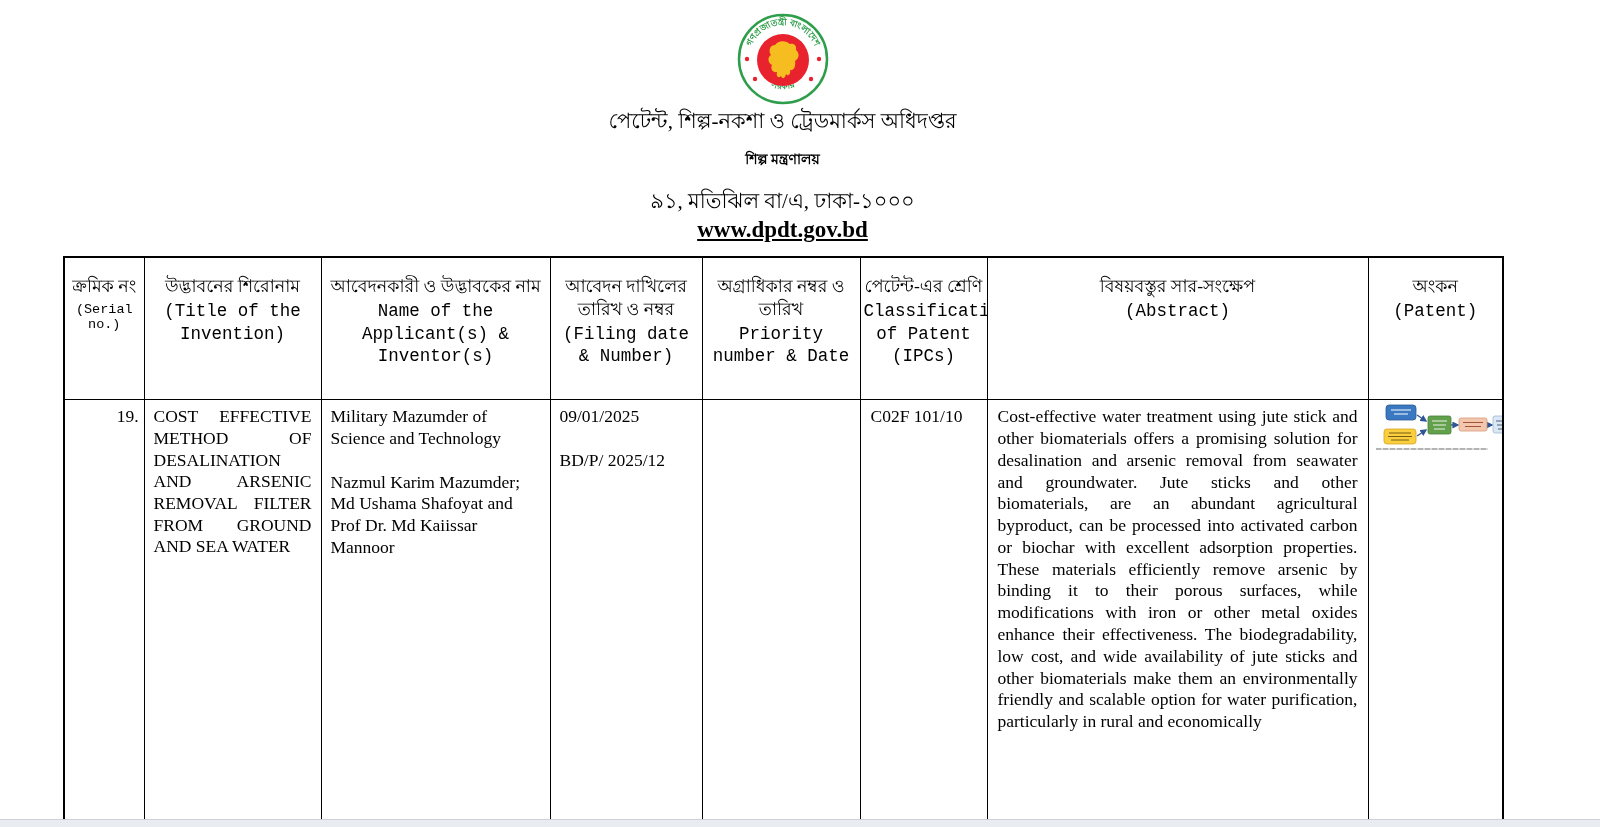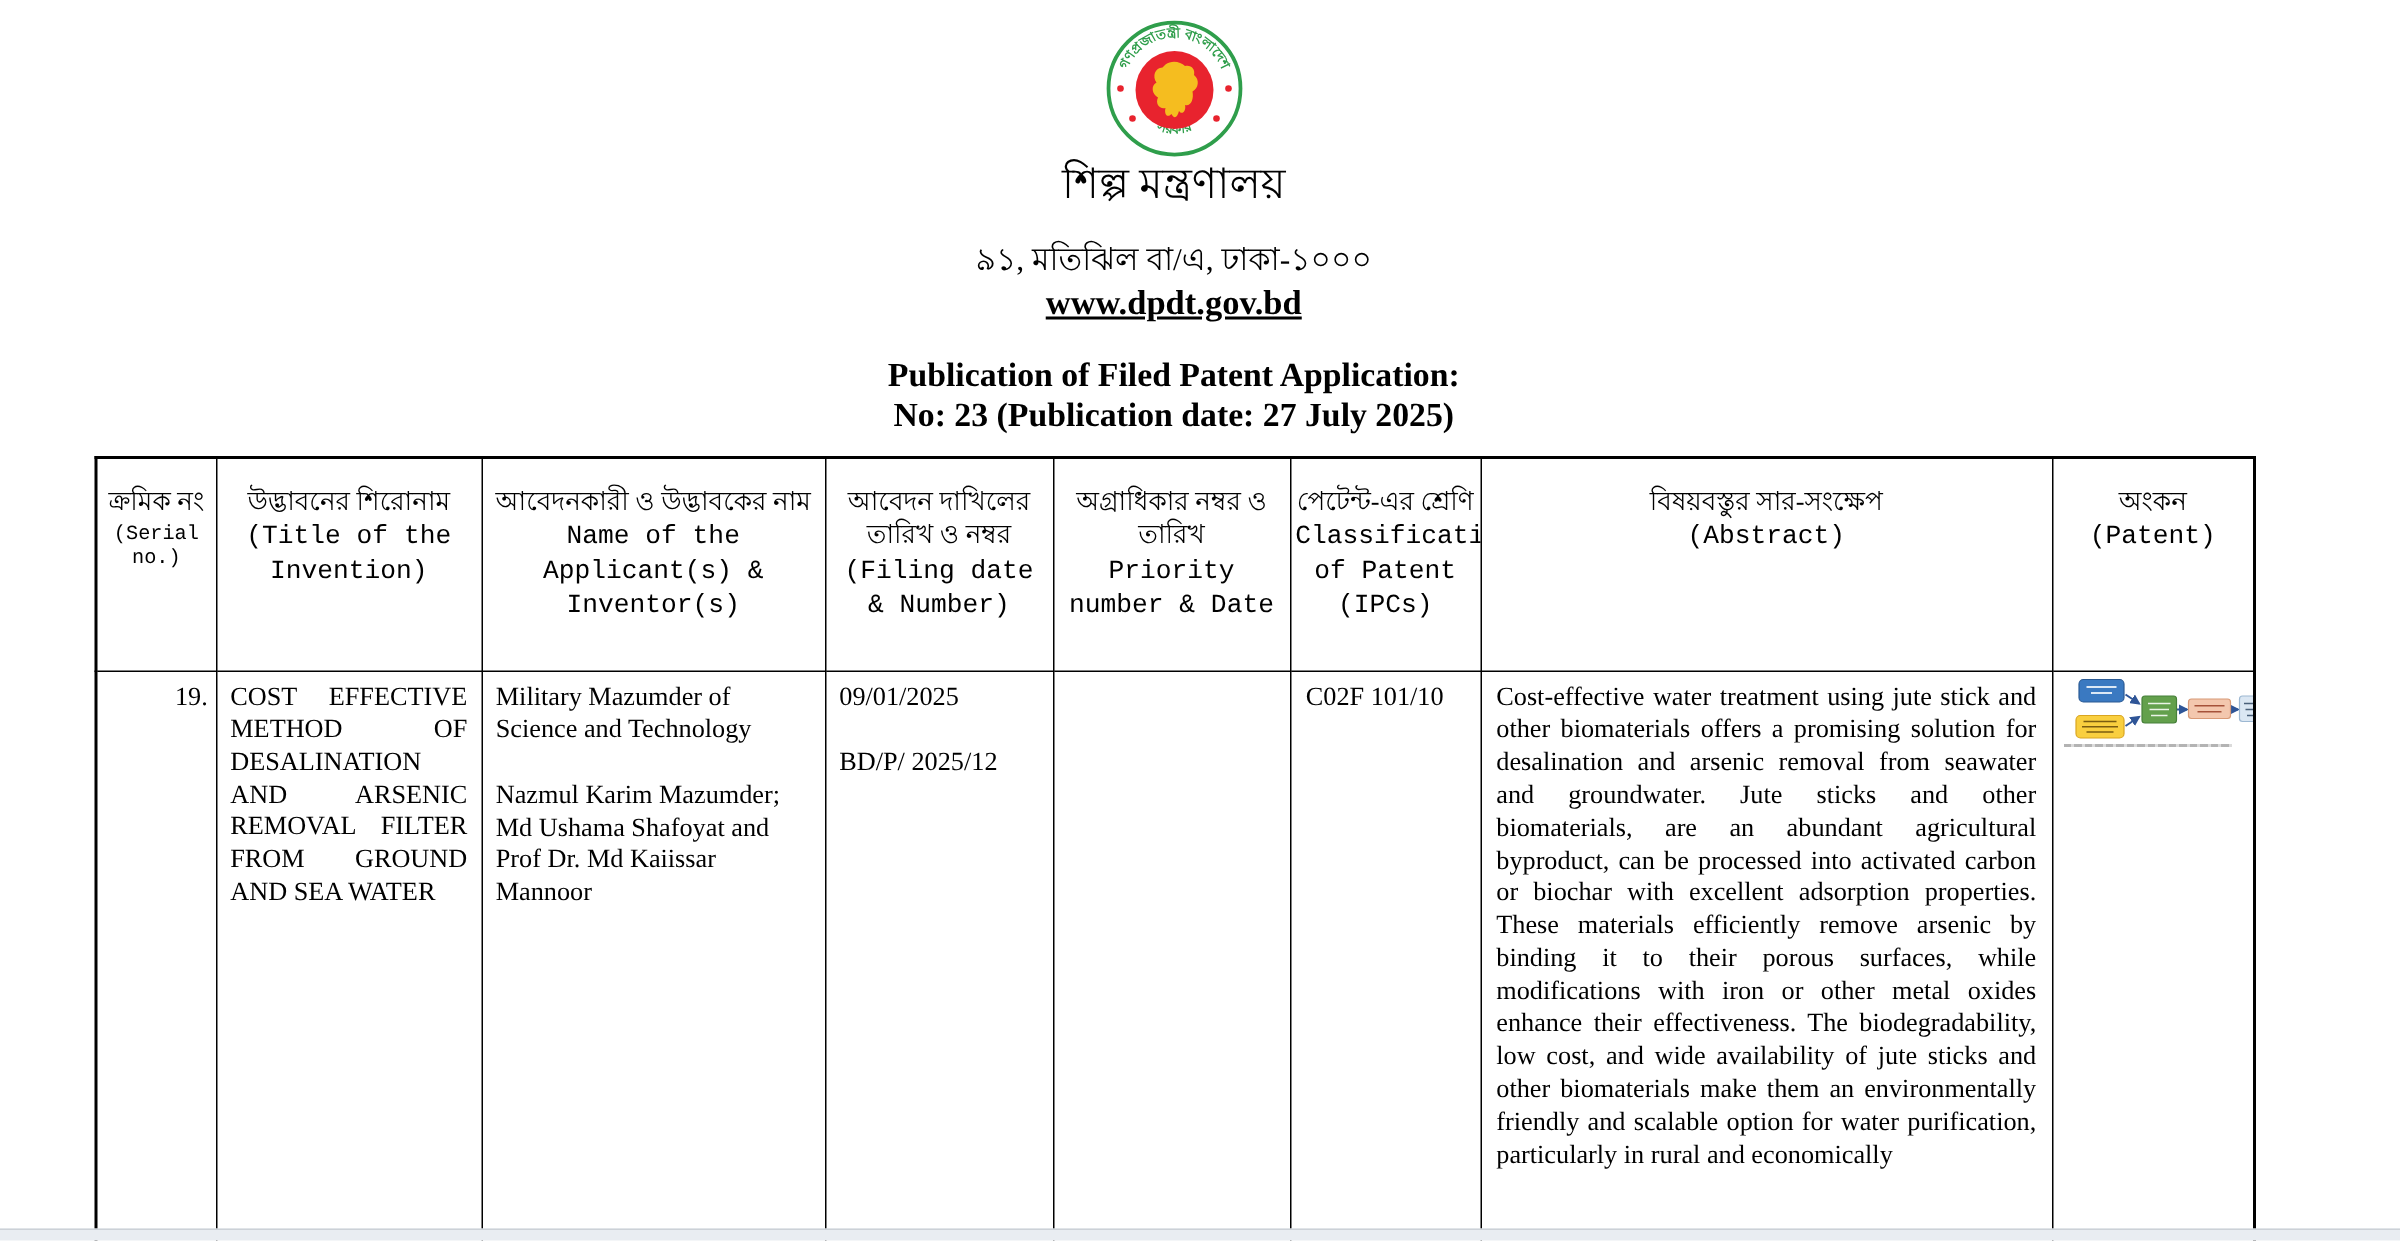--- a/index.html
+++ b/index.html
@@ -5,21 +5,21 @@
   html,body{margin:0;padding:0;}
   body{
     width:1600px;height:827px;overflow:hidden;background:#ffffff;position:relative;
     font-family:"Liberation Serif","DejaVu Serif","DejaVu Sans",serif;color:#000;
   }
   .page{position:absolute;left:63px;top:0;width:1439px;}
   .doc-header{text-align:center;}
   .seal{width:92px;height:92px;margin:13px auto 0 auto;}
   .h-line1{margin-top:9px;font-size:24px;font-weight:bold;line-height:1.15;}
   .h-line2{margin-top:4px;font-size:21px;line-height:1.2;}
-  .h-line3{margin-top:2px;font-size:28px;line-height:1.2;}
+  .h-line3{margin-top:18px;font-size:14px;line-height:1.2;font-weight:bold;}
   .h-line4{margin-top:20px;font-size:21px;line-height:1.2;}
   .h-link{margin-top:3px;font-size:23px;font-weight:bold;}
   .h-link span{text-decoration:underline;cursor:pointer;margin-top:28px;}
   .doc-title{margin-top:21px;text-align:center;font-size:22.5px;font-weight:bold;line-height:1.22;}
   table.patents{
     width:1439px;margin-top:13px;border-collapse:collapse;table-layout:fixed;
     border:2px solid #000;
   }
   table.patents th, table.patents td{
     border:1px solid #000;vertical-align:top;overflow:hidden;
@@ -75,31 +75,28 @@
         <circle cx="82" cy="46" r="2.2" fill="#e8232e"></circle>
         <circle cx="18" cy="66" r="2.2" fill="#e8232e"></circle>
         <circle cx="74" cy="66" r="2.2" fill="#e8232e"></circle>
         <circle cx="46" cy="47" r="26" fill="#e8232e"></circle>
         <path d="M 40,30 C 44,27 50,28 53,31 C 57,30 60,33 59,37 C 63,40 62,46 58,48
                  C 59,53 57,58 53,57 C 54,61 51,64 49,61 C 48,65 46,67 44,63
                  C 41,66 39,63 40,59 C 36,60 33,56 35,52 C 31,50 30,44 34,42
                  C 31,38 33,32 38,32 Z" fill="#f5bd1f"></path>
       </svg>
     </div>
+    <div class="h-line2">পেটেন্ট, শিল্প-নকশা ও ট্রেডমার্কস অধিদপ্তর</div>
     <div class="h-line3">শিল্প মন্ত্রণালয়</div>
     <div class="h-line4">৯১, মতিঝিল বা/এ, ঢাকা-১০০০</div>
     <div class="h-link">
       <span>www.dpdt.gov.bd</span>
     </div>
   </div>
 
-  <div class="doc-title">
-    <div>Publication of Filed Patent Application:</div>
-    <div>No: 23 (Publication date: 27 July 2025)</div>
-  </div>
 
   <table class="patents">
     <colgroup>
       <col style="width:80px">
         <col style="width:177px">
         <col style="width:229px">
         <col style="width:152px">
       <col style="width:158px">
         <col style="width:127px">
         <col style="width:381px">

